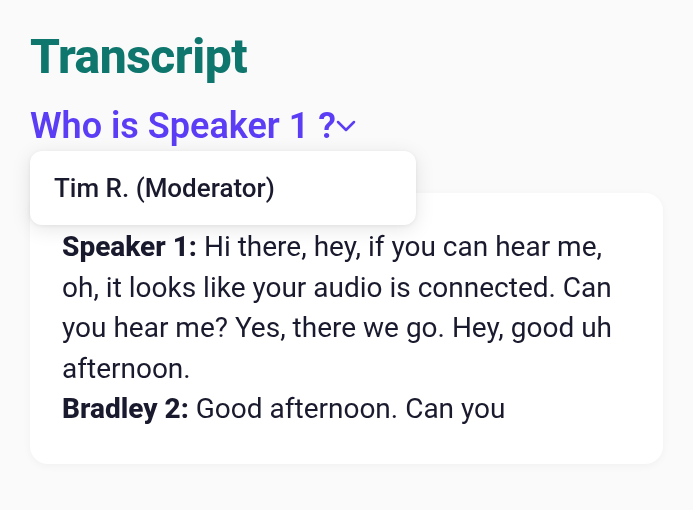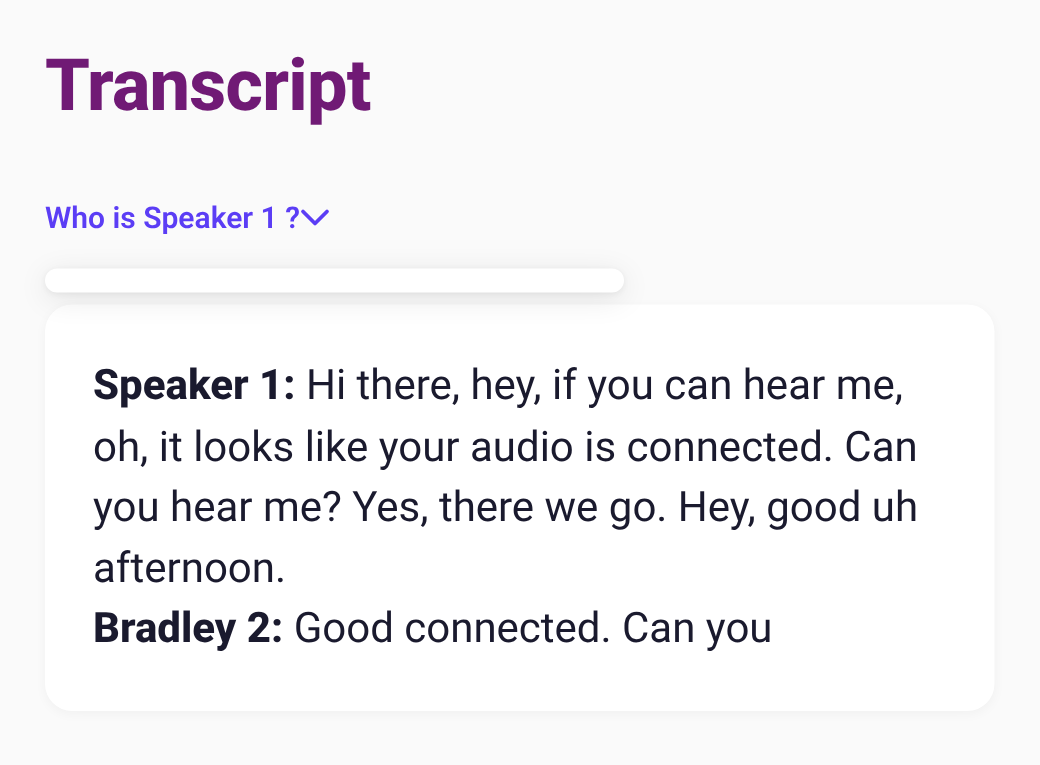--- a/index.html
+++ b/index.html
@@ -9,33 +9,33 @@
     width: 693px;
     height: 510px;
     overflow: hidden;
     padding: 28px 30px 0 30px;
     color: #1a1a2e;
   }
   .title {
     font-size: 48px;
     font-weight: 800;
     letter-spacing: -0.5px;
-    color: #701a75;
-    margin-bottom: 48px;
+    color: #0f766e;
+    margin-bottom: 20px;
   }
   .dropdown-wrap {
     position: relative;
     display: inline-block;
     margin-bottom: 18px;
   }
   .dropdown-trigger {
     display: inline-flex;
     align-items: center;
     gap: 0;
-    font-size: 20px;
+    font-size: 36px;
     font-weight: 600;
     color: #5b3df5;
     cursor: pointer;
     user-select: none;
   }
   .chevron {
     display: inline-flex;
     align-items: center;
     justify-content: center;
   }
@@ -91,24 +91,25 @@
 <div class="dropdown-wrap">
   <div class="dropdown-trigger">
     <span>Who is Speaker 1 ?</span>
     <span class="chevron">
       <svg width="20" height="12" viewBox="0 0 20 12" fill="none">
         <path d="M2 2 L10 10 L18 2" stroke="#5b3df5" stroke-width="2.5" stroke-linecap="round" stroke-linejoin="round"></path>
       </svg>
     </span>
   </div>
   <div class="dropdown-menu">
+    <div class="dropdown-item">Tim R. (Moderator)</div>
   </div>
 </div>
 
 <div class="transcript-card">
   <div class="transcript-text">
     <span class="speaker-label">Speaker 1:</span><span> Hi there, hey, if you can hear me, oh, it looks like your audio is connected. Can you hear me? Yes, there we go. Hey, good uh afternoon.</span><br>
-    <span class="speaker-label">Bradley 2:</span><span> Good connected. Can you</span>
+    <span class="speaker-label">Bradley 2:</span><span> Good afternoon. Can you</span>
   </div>
 </div>
 
 
 
 
 </body></html>

